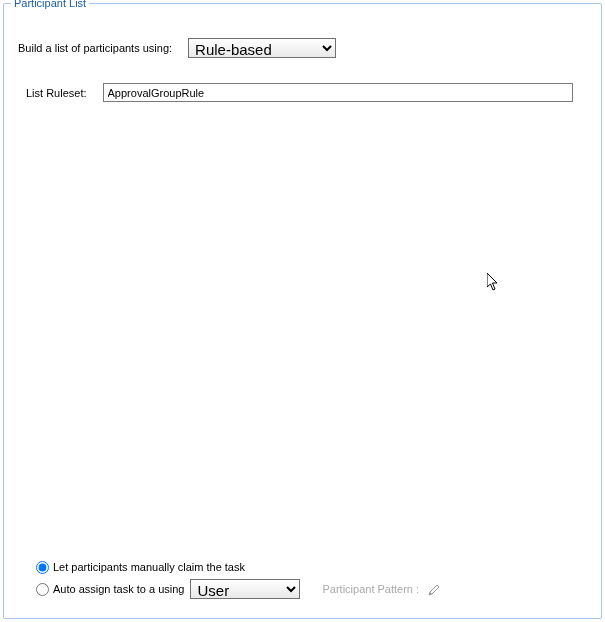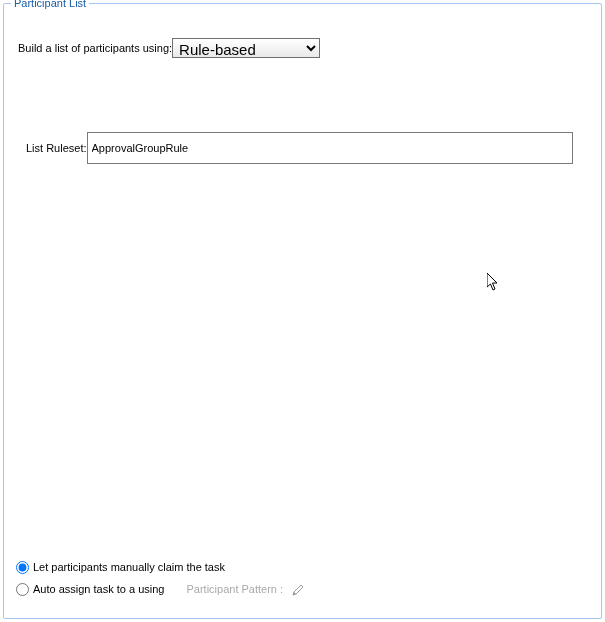--- a/index.html
+++ b/index.html
@@ -28,56 +28,56 @@
     top: -7px;
     left: 7px;
     background: #fff;
     padding: 0 3px;
     color: #1a5ca8;
     font-size: 11px;
   }
   .row {
     display: flex;
     align-items: center;
-    gap: 0;
+    gap: 16px;
   }
   .row-build {
     margin-top: 6px;
   }
   .label-build {
     color: #000;
   }
   .select {
     font-family: inherit;
     font-size: 15px;
     height: 20px;
     border: 1px solid #707070;
     background: linear-gradient(#fff, #e9e9e9);
     padding: 1px 2px;
     min-width: 148px;
   }
   .row-ruleset {
-    margin-top: 74px;
+    margin-top: 25px;
     margin-left: 8px;
   }
   .label-ruleset {
     white-space: nowrap;
   }
   .text-input {
     font-family: inherit;
     font-size: 11px;
-    height: 32px;
+    height: 19px;
     border: 1px solid #7a7a7a;
     padding: 1px 4px;
     flex: 1;
   }
   .bottom-block {
     position: absolute;
     bottom: 18px;
-    left: 12px;
+    left: 32px;
     right: 16px;
   }
   .radio-row {
     display: flex;
     align-items: center;
     gap: 4px;
     height: 22px;
   }
   .radio {
     margin: 0;
@@ -141,20 +141,23 @@
   </div>
 
   <div class="bottom-block">
     <div class="radio-row">
       <input type="radio" name="assign" class="radio" checked="" style="">
       <span class="radio-label">Let participants manually claim the task</span>
     </div>
     <div class="radio-row">
       <input type="radio" name="assign" class="radio" style="">
       <span class="radio-label">Auto assign task to a using</span>
+      <select class="select select-user">
+        <option>User</option>
+      </select>
       <span class="pattern-label">Participant Pattern :</span>
       <span class="pencil-icon">
         <svg width="13" height="13" viewBox="0 0 13 13">
             <path d="M1 12 L2 9 L9 2 L11 4 L4 11 Z M9 2 L11 4" fill="none" stroke="#9a9a9a" stroke-width="1"></path>
             <path d="M1 12 L2 9 L4 11 Z" fill="#9a9a9a"></path>
           </svg>
       </span>
     </div>
   </div>
 </div>

